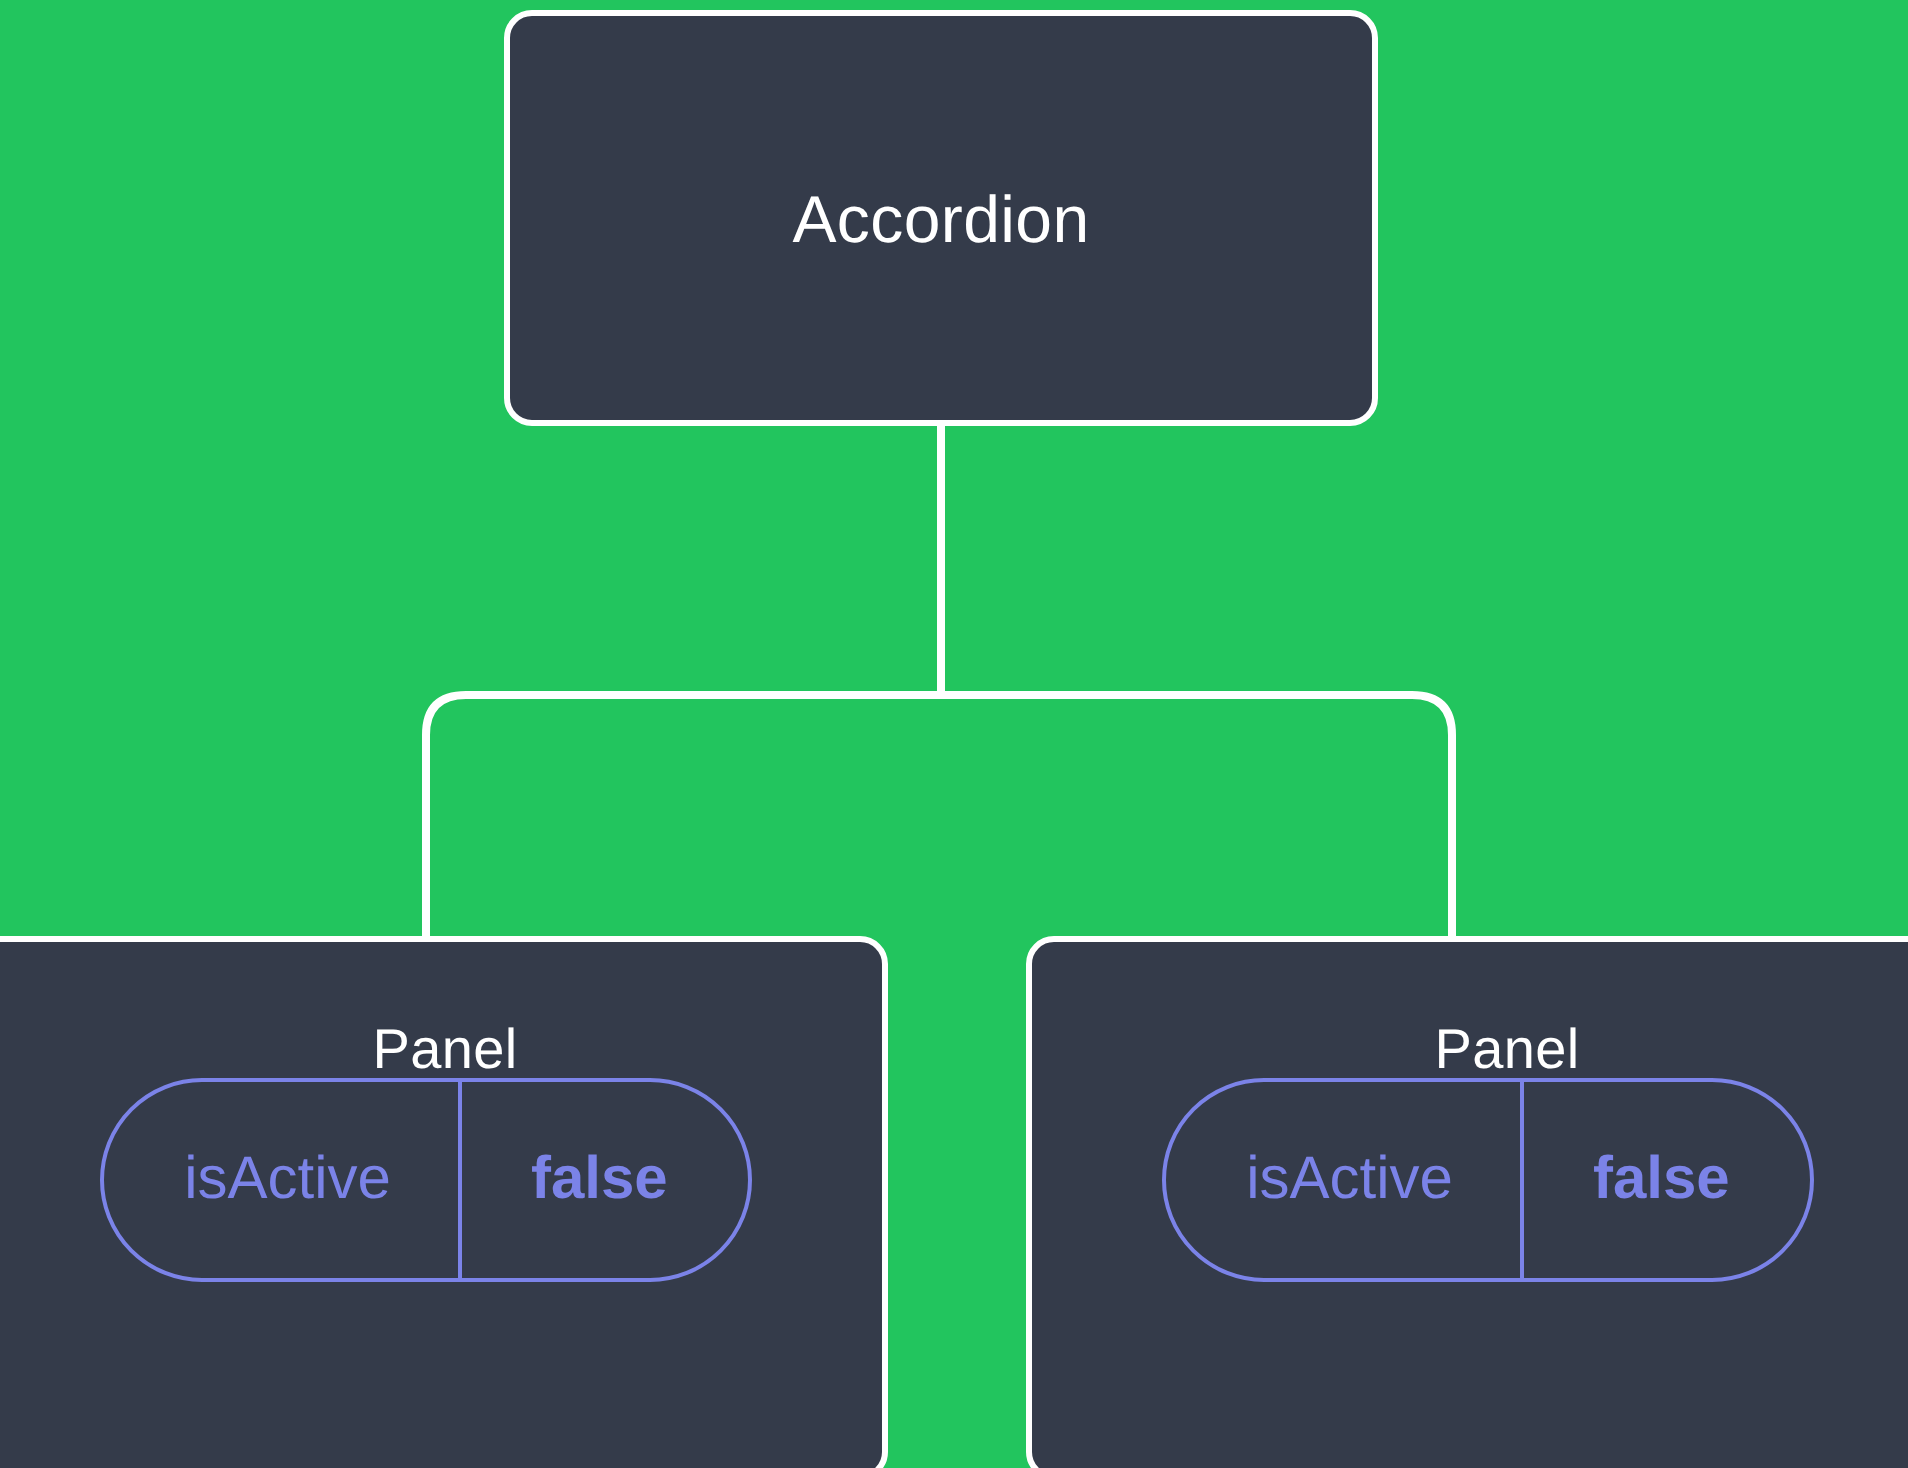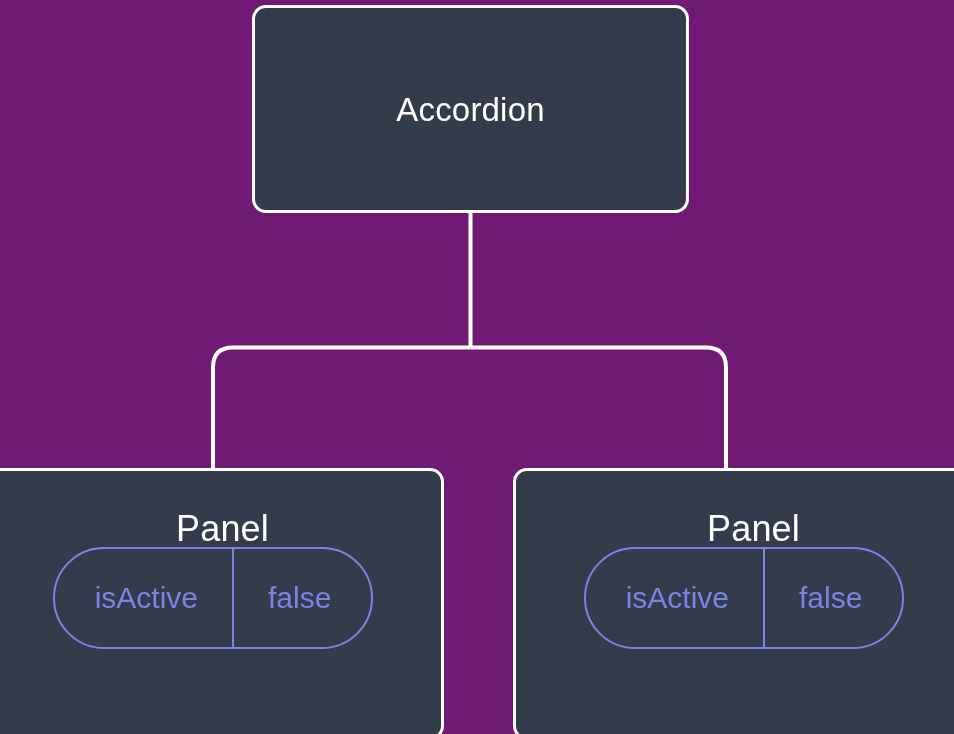--- a/index.html
+++ b/index.html
@@ -11,21 +11,21 @@
     width: 954px;
     height: 734px;
     background: #4b646e;
     font-family: "Liberation Sans", sans-serif;
     overflow: hidden;
   }
   #stage {
     position: relative;
     width: 954px;
     height: 734px;
-    background: #701a75;
+    background: #22c55e;
   }
 
   
   #connectors {
     position: absolute;
     left: 0;
     top: 0;
     width: 954px;
     height: 734px;
     z-index: 1;
@@ -64,21 +64,21 @@
   }
   #node-panel-left {
     left: -18px;
     width: 462px;
   }
   #node-panel-right {
     left: 513px;
     width: 462px;
   }
   .node-panel .node-title {
-    font-size: 36px;
+    font-size: 28px;
     margin-left: 19px;
   }
 
   .node-title {
     color: #ffffff;
     font-weight: 400;
     line-height: 1;
     letter-spacing: 0.2px;
     white-space: nowrap;
   }
@@ -103,20 +103,21 @@
     line-height: 1;
     white-space: nowrap;
     box-sizing: border-box;
   }
   .prop-key {
     padding: 0 34px 0 40px;
   }
   .prop-value {
     padding: 0 40px 0 34px;
     border-left: 2px solid #7b83e8;
+    font-weight: bold;
   }
 </style>
 </head>
 <body>
 
 <div id="stage">
 
   <svg id="connectors" viewBox="0 0 954 734" width="954" height="734" xmlns="http://www.w3.org/2000/svg" aria-hidden="true">
 
     <path d="M 470.5 211 L 470.5 347.5" fill="none" stroke="#ffffff" stroke-width="4" stroke-linecap="butt"></path>

